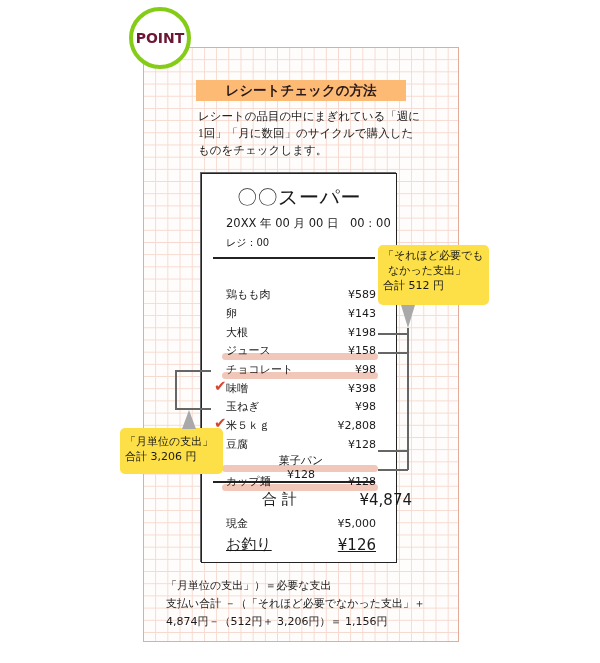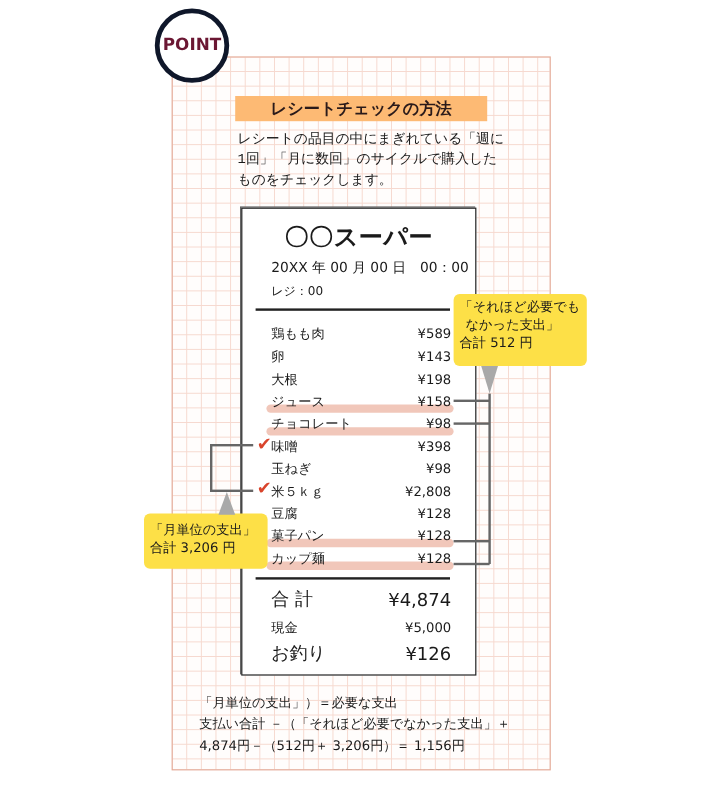--- a/index.html
+++ b/index.html
@@ -15,54 +15,54 @@
     box-sizing:border-box;
     background-color:#fffdfc;
     background-image:
       linear-gradient(to right, #f6d9cf 1px, transparent 1px),
       linear-gradient(to bottom, #f6d9cf 1px, transparent 1px);
     background-size:12.2px 12.2px;
     background-position:-1px -1px;
   }
   .stamp {
     position:absolute; left:129px; top:7px; width:62px; height:62px;
-    border:4px solid #0f172a; border-radius:50%;
+    border:4px solid #84cc16; border-radius:50%;
     background:#ffffff; box-sizing:border-box;
     display:flex; align-items:center; justify-content:center; z-index:5;
   }
   .stamp span {
     font-family:"DejaVu Sans", sans-serif; font-weight:bold;
     font-size:14px; color:#6b1733; letter-spacing:0px;
   }
   .title-band {
     position:absolute; left:196px; top:80px; width:210px; height:21px;
     background:#fdba74; display:flex; align-items:center; justify-content:center;
     font-size:13.5px; font-weight:bold; color:#2a1a1a;
   }
   .desc {
     position:absolute; left:198px; top:108px; width:230px;
-    font-family:Liberation Mono, monospace;
+    font-family:Liberation Serif, serif;
     font-size:11.5px; line-height:17px; color:#1a1a1a;
   }
   .desc div { white-space:nowrap; }
   .receipt {
     position:absolute; left:201px; top:173px; width:196px; height:390px;
     background:#ffffff; border:1.5px solid #222; box-sizing:border-box;
     box-shadow:-1px -1px 0 #666;
   }
   .store {
     position:absolute; left:0; top:10px; width:100%; text-align:center;
-    font-size:20px; font-weight:bold; letter-spacing:0.5px;
+    font-size:20px; font-weight:normal; letter-spacing:0.5px;
   }
   .datetime { position:absolute; left:24px; top:42px; font-size:11.5px; white-space:nowrap; }
   .register { position:absolute; left:24px; top:62px; font-size:10px; white-space:nowrap; }
   .divider { position:absolute; left:11px; width:162px; height:1.5px; background:#222; }
   .item {
     position:absolute; left:24px; width:150px; height:18px;
-    font-size:11px; display:flex; justify-content:space-between; align-items:center;
+    font-size:11px; display:flex; justify-content:space-between; align-items:center;margin-top:16px;
   }
   .item .name, .item .price { position:relative; z-index:2; }
   .hl {
     position:absolute; left:-4px; right:-2px; bottom:-1px; height:7px;
     background:#f0c1b2; border-radius:4px; z-index:1; opacity:0.9;
   }
   .check {
     position:absolute; left:-12px; top:-2px; font-size:15px; color:#d9442c;
     font-weight:bold; z-index:3;
   }
@@ -143,42 +143,42 @@
   </div>
   <div class="item" style="top:226px;">
     <span class="check">✔</span>
     <span class="name">米５ｋｇ</span>
     <span class="price">¥2,808</span>
   </div>
   <div class="item" style="top:245px;">
     <span class="name">豆腐</span>
     <span class="price">¥128</span>
   </div>
-  <div class="item" style="top:263px;">
+  <div class="item" style="top:263px;flex-direction:column;">
     <span class="hl"></span>
     <span class="name">菓子パン</span>
     <span class="price">¥128</span>
   </div>
   <div class="item" style="top:282px;">
     <span class="hl"></span>
     <span class="name">カップ麺</span>
     <span class="price">¥128</span>
   </div>
 
   <div class="divider" style="top:307px;"></div>
 
-  <div class="total-row big" style="top:316px;">
+  <div class="total-row big" style="top:316px;margin-left:36px;">
     <span>合 計</span>
     <span>¥4,874</span>
   </div>
   <div class="total-row small" style="top:342px;">
     <span>現金</span>
     <span>¥5,000</span>
   </div>
-  <div class="total-row big" style="top:361px;">
+  <div class="total-row big" style="top:361px;text-decoration:underline;">
     <span>お釣り</span>
     <span>¥126</span>
   </div>
 </div>
 
 <div class="connector" style="left:378px; top:333px; width:30px; height:1.5px;"></div>
 <div class="connector" style="left:378px; top:352px; width:30px; height:1.5px;"></div>
 <div class="connector" style="left:378px; top:450px; width:30px; height:1.5px;"></div>
 <div class="connector" style="left:378px; top:469px; width:30px; height:1.5px;"></div>
 <div class="connector" style="left:407px; top:328px; width:1.5px; height:142px;"></div>

